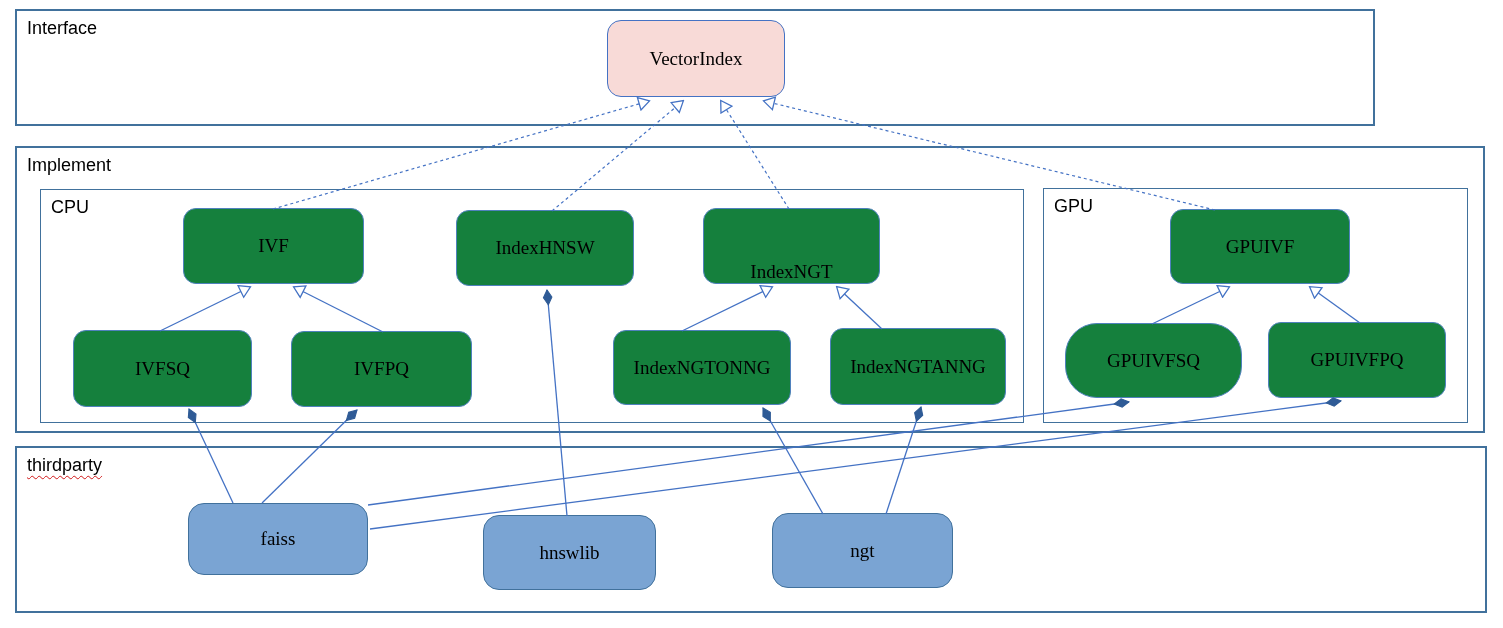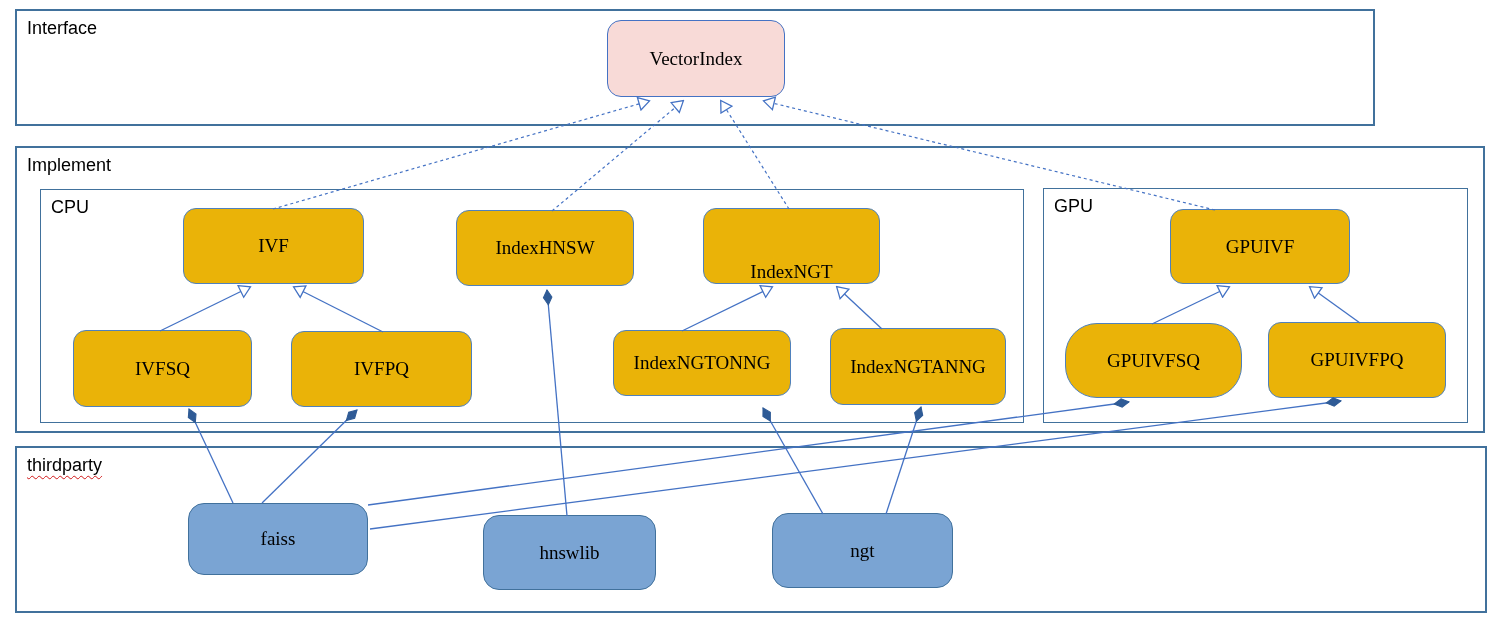--- a/index.html
+++ b/index.html
@@ -39,31 +39,31 @@
   
   .node{
     position:absolute;
     display:flex;align-items:center;justify-content:center;
     font-family:Liberation Serif, serif;
     font-size:19px;color:#000;
     box-sizing:border-box;
     z-index:3;
     text-align:center;
   }
-  .node.green{background:#eab308;border:1.5px solid #4f81bd;border-radius:13px;}
+  .node.green{background:#15803d;border:1.5px solid #4f81bd;border-radius:13px;}
   .node.pink {background:#f8dad7;border:1.5px solid #4472c4;border-radius:14px;}
   .node.blue {background:#7aa4d3;border:1.5px solid #41719c;border-radius:16px;}
 
   #n-vectorindex {left:607px; top:20px;  width:178px; height:77px;}
   #n-ivf         {left:183px; top:208px; width:181px; height:76px;}
   #n-indexhnsw   {left:456px; top:210px; width:178px; height:76px;}
   #n-indexngt    {left:703px; top:208px; width:177px; height:76px;align-items:flex-end;}
   #n-ivfsq       {left:73px;  top:330px; width:179px; height:77px;}
   #n-ivfpq       {left:291px; top:331px; width:181px; height:76px;}
-  #n-indexngtonng{left:613px; top:330px; width:178px; height:66px;align-items:center;}
+  #n-indexngtonng{left:613px; top:330px; width:178px; height:75px;align-items:center;}
   #n-indexngtanng{left:830px; top:328px; width:176px; height:77px;}
   #n-gpuivf      {left:1170px;top:209px; width:180px; height:75px;}
   #n-gpuivfsq    {left:1065px;top:323px; width:177px; height:75px;border-radius:32px;}
   #n-gpuivfpq    {left:1268px;top:322px; width:178px; height:76px;}
   #n-faiss       {left:188px; top:503px; width:180px; height:72px;}
   #n-hnswlib     {left:483px; top:515px; width:173px; height:75px;}
   #n-ngt         {left:772px; top:513px; width:181px; height:75px;}
 
   
   #edges{

